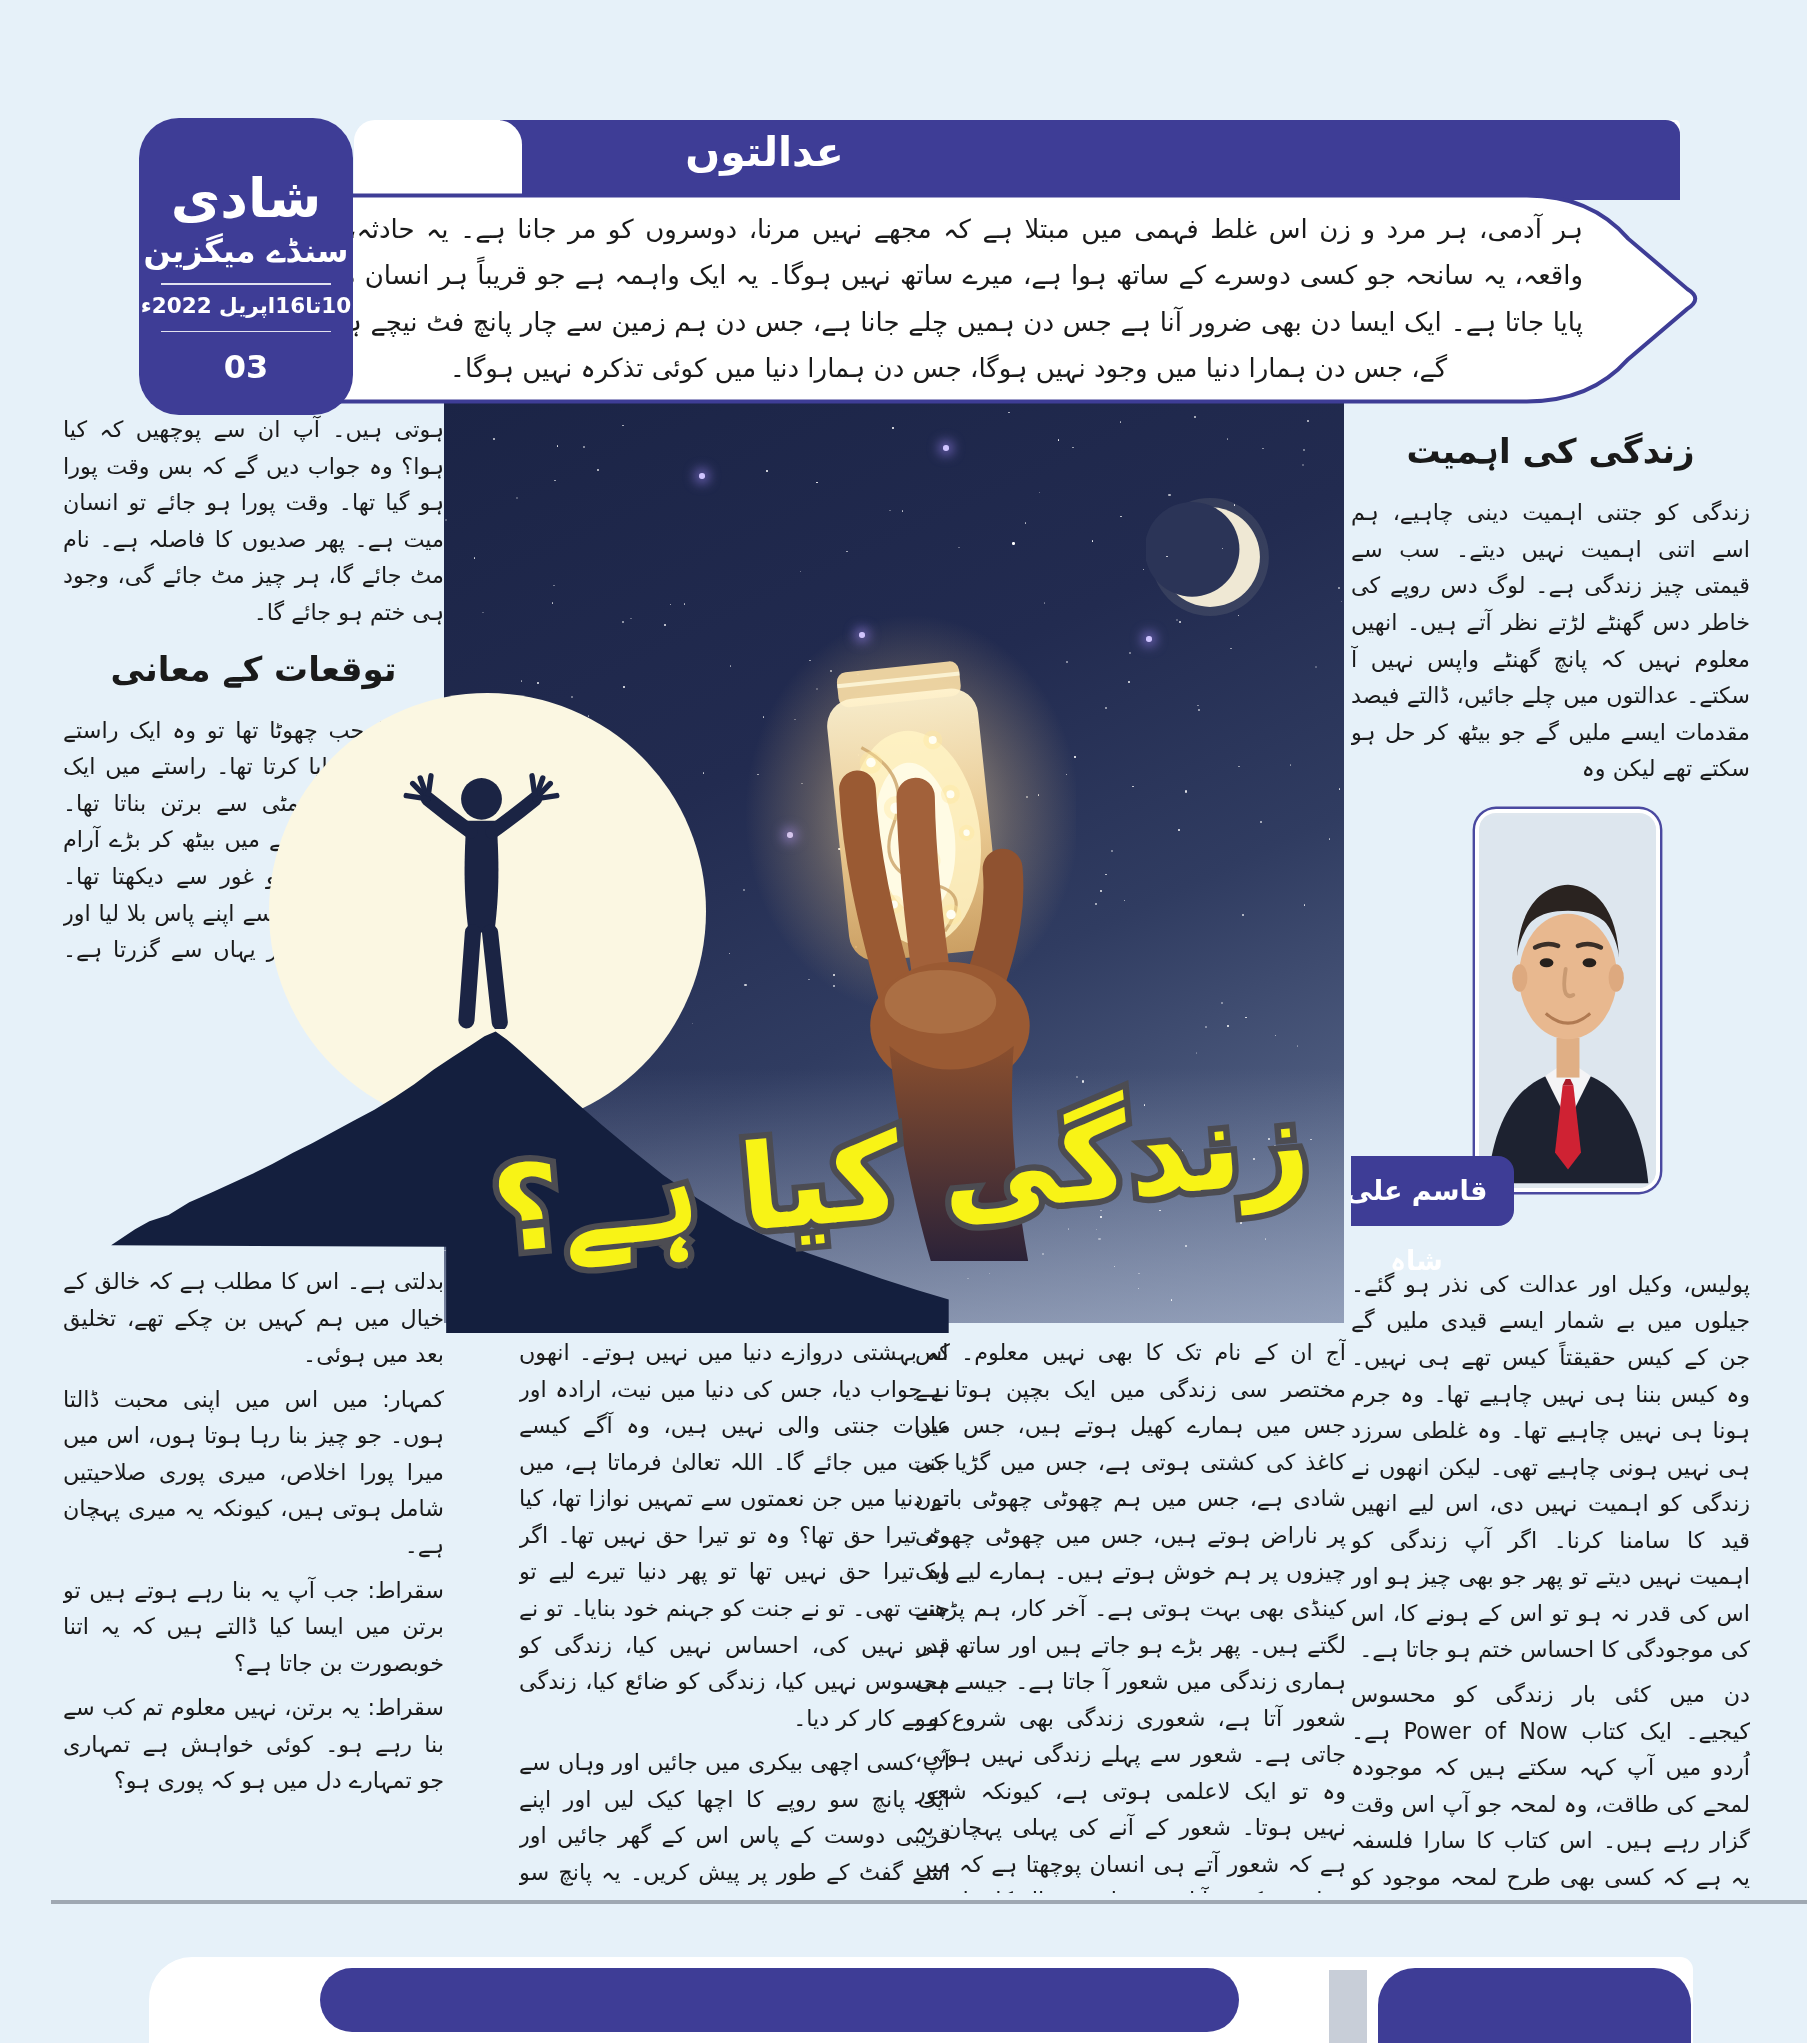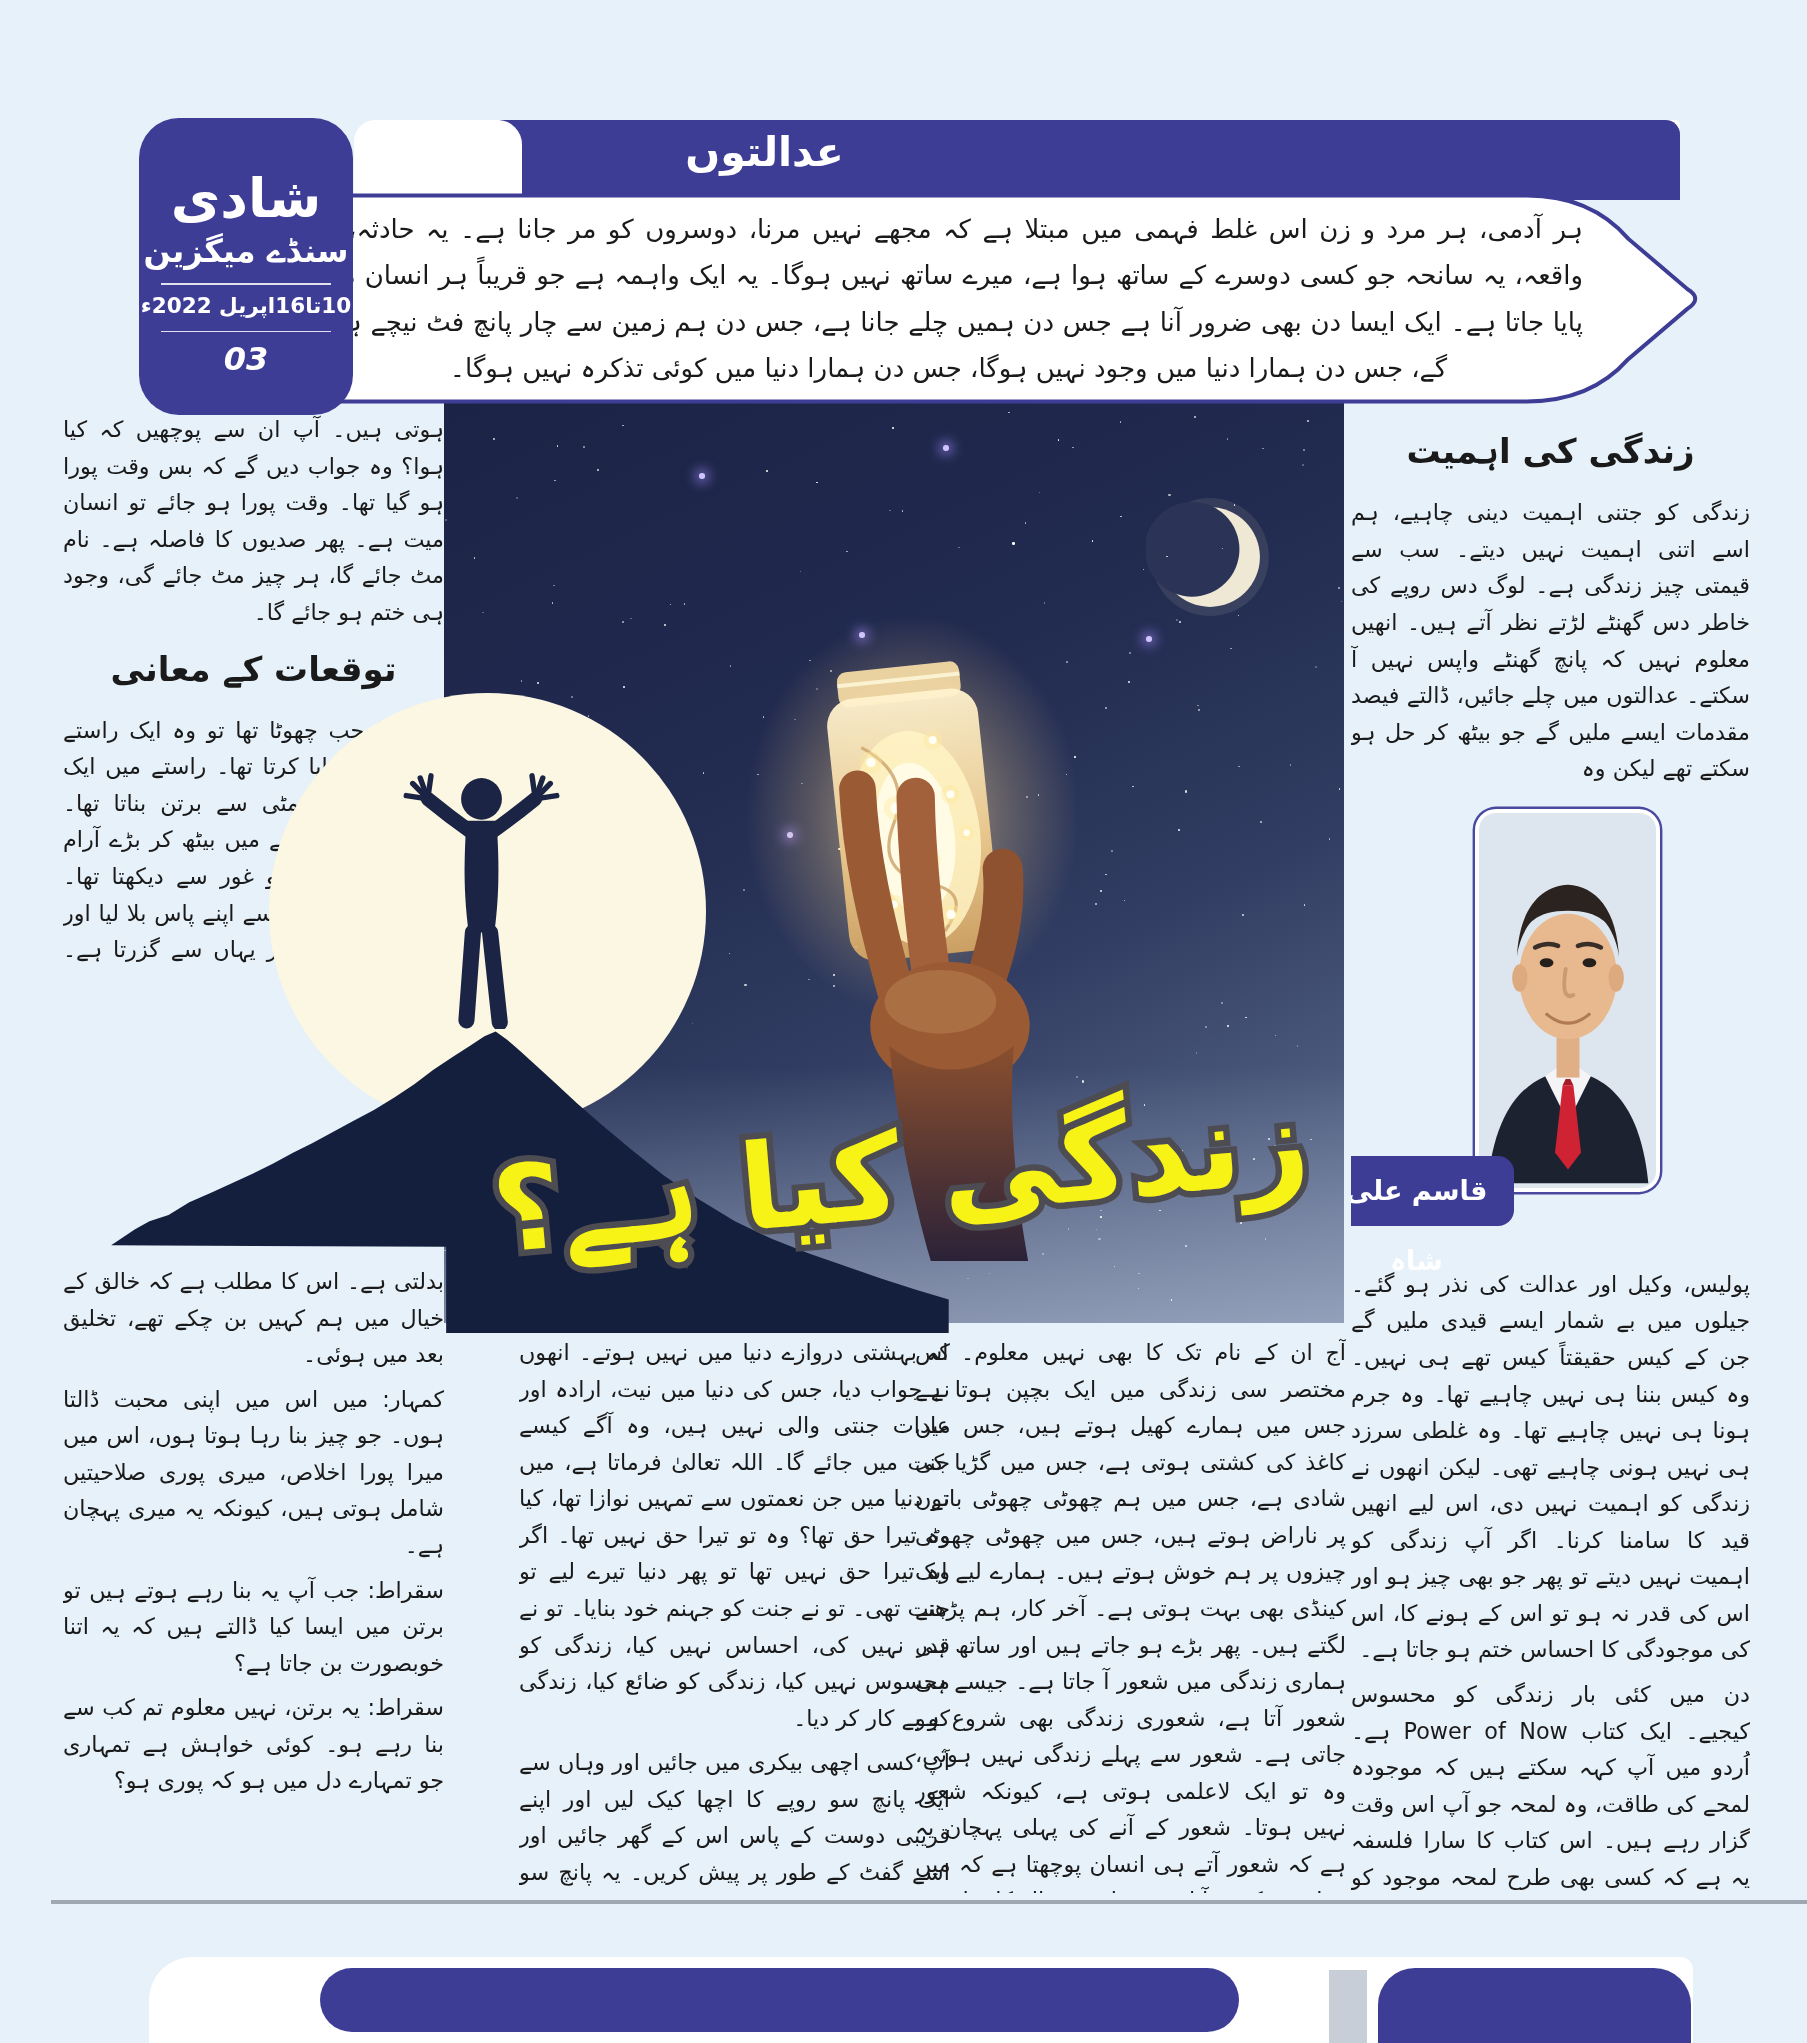--- a/index.html
+++ b/index.html
@@ -6,21 +6,21 @@
   .page{position:relative;width:1808px;height:2043px;background:#e6f1f9;overflow:hidden;
         font-family:"DejaVu Sans",sans-serif;direction:rtl;color:#1a1a1a;}
   [data-name]{box-sizing:border-box;}
   
   .masthead{position:absolute;left:140px;top:118px;width:214px;height:297px;background:#3e3d96;
             border-radius:40px;color:#fff;text-align:center;padding-top:53px;z-index:6;}
   .mast-l1{font-size:54px;font-weight:bold;line-height:1.05;}
   .mast-l2{font-size:32px;font-weight:bold;margin-top:4.8px;}
   .mast-rule{height:1.6px;background:rgba(255,255,255,.85);margin:12.8px 22.3px 8px 22.3px;}
   .mast-date{font-size:21.5px;font-weight:bold;}
-  .mast-page{font-size:32px;font-weight:bold;margin-top:8px;font-style:italic;}
+  .mast-page{font-size:32px;font-weight:bold;margin-top:16px;}
   
   .ribbon-under{position:absolute;left:355px;top:120px;width:1326px;height:80px;background:#fff;
                 border-radius:21px 4.8px 0 0;z-index:2;}
   .banner{position:absolute;left:501px;top:120px;width:1180px;height:80px;background:#3e3d96;
           border-radius:0 14.4px 0 0;z-index:3;}
   .banner-curl{position:absolute;left:474px;top:120px;width:49px;height:80px;background:#fff;
                border-radius:25.5px 25.5px 0 0;z-index:4;}
   .banner-gray{position:absolute;left:474px;top:200px;width:29px;height:160px;background:#dde2ea;z-index:2;}
   .category{position:absolute;left:630px;top:128px;width:271px;text-align:center;color:#fff;
             font-size:41px;font-weight:bold;z-index:5;}

